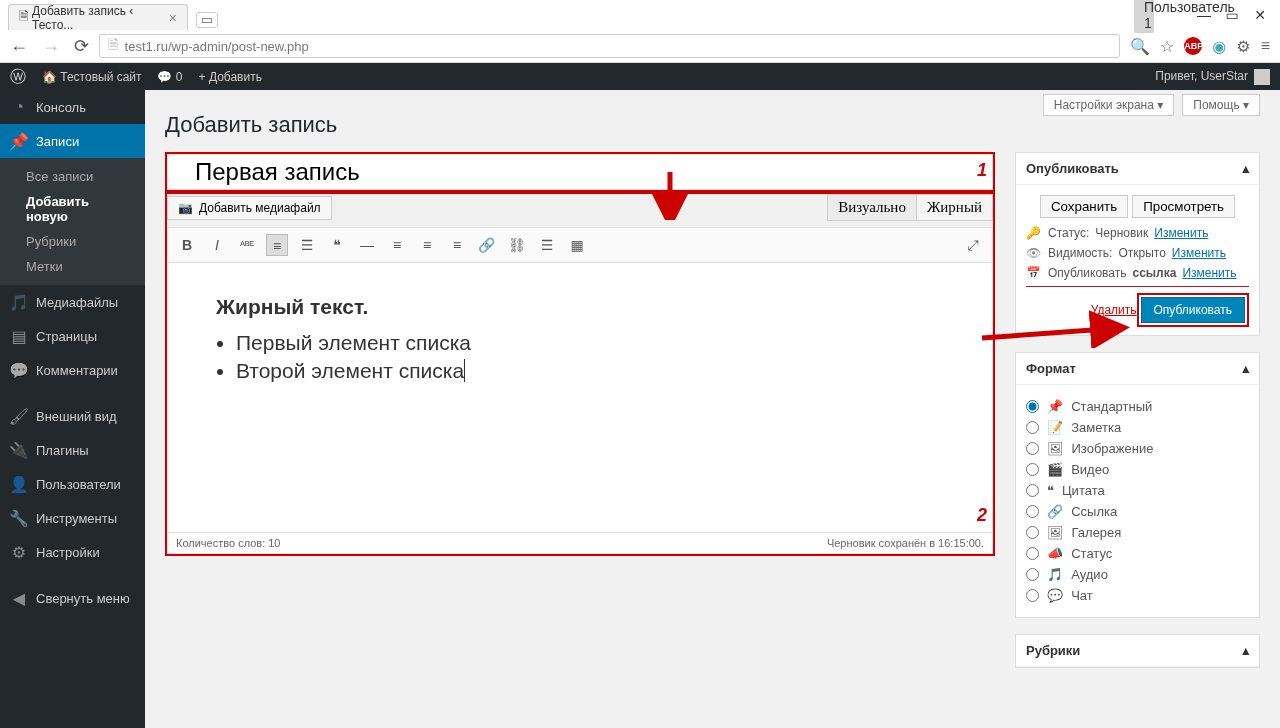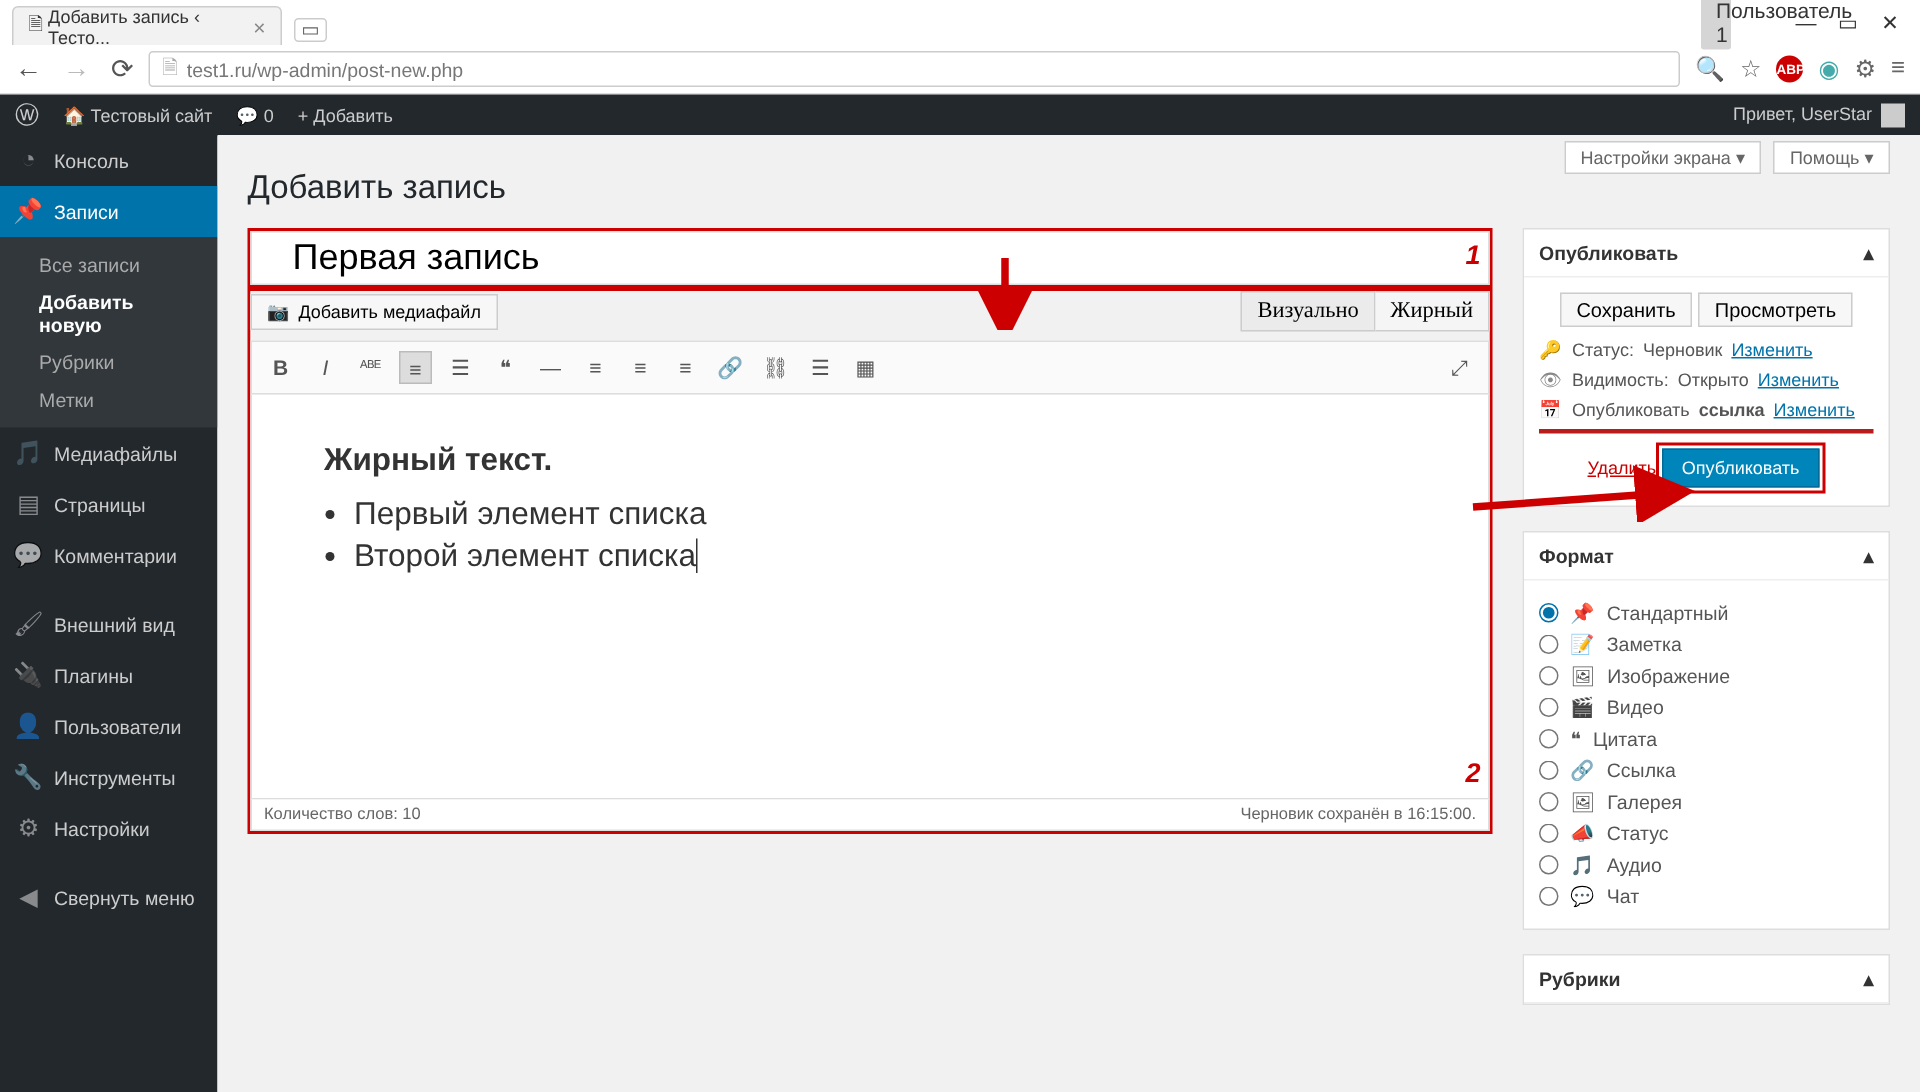--- a/index.html
+++ b/index.html
@@ -71,21 +71,21 @@
 .status-row { display: flex; justify-content: space-between; border: 1px solid #ddd; border-top: none; background: #fff; padding: 4px 8px; font-size: 11px; color: #666; }
 
 
 .metabox { border: 1px solid #ddd; background: #fff; margin-bottom: 16px; }
 .metabox-header { padding: 8px 10px; border-bottom: 1px solid #eee; font-size: 13px; font-weight: bold; display: flex; justify-content: space-between; cursor: pointer; }
 .metabox-body { padding: 8px 10px; font-size: 12px; color: #555; }
 .metabox-body .action-btn { border: 1px solid #ccc; background: #f7f7f7; padding: 3px 10px; margin: 2px; cursor: pointer; }
 .metabox-body .row { display: flex; align-items: center; gap: 6px; margin: 6px 0; }
 .metabox-body .row .icon { color: #888; width: 16px; }
 .metabox-body .row a { color: #0073aa; text-decoration: underline; }
-.publish-row { display: flex; justify-content: center; align-items: center; padding-top: 6px; border-top: 3px solid #b91c1c; margin-top: 6px; }
+.publish-row { display: flex; justify-content: flex-end; align-items: center; padding-top: 6px; border-top: 1px solid #b91c1c; margin-top: 6px; }
 .publish-row a { color: #c00; text-decoration: underline; font-size: 12px; }
 .publish-btn-wrap { border: 2px solid #c00; padding: 2px; }
 .publish-btn { background: #0085ba; color: #fff; border: 1px solid #006b99; padding: 5px 12px; cursor: pointer; font-size: 12px; }
 .radio-row { display: flex; align-items: center; gap: 8px; margin: 6px 0; font-size: 13px; color: #555; }
 .radio-row input { accent-color: #0073aa; }
 
 
 .arrow1 { position: absolute; left: 650px; top: 170px; }
 .arrow2 { position: absolute; left: 980px; top: 308px; }
 </style>

